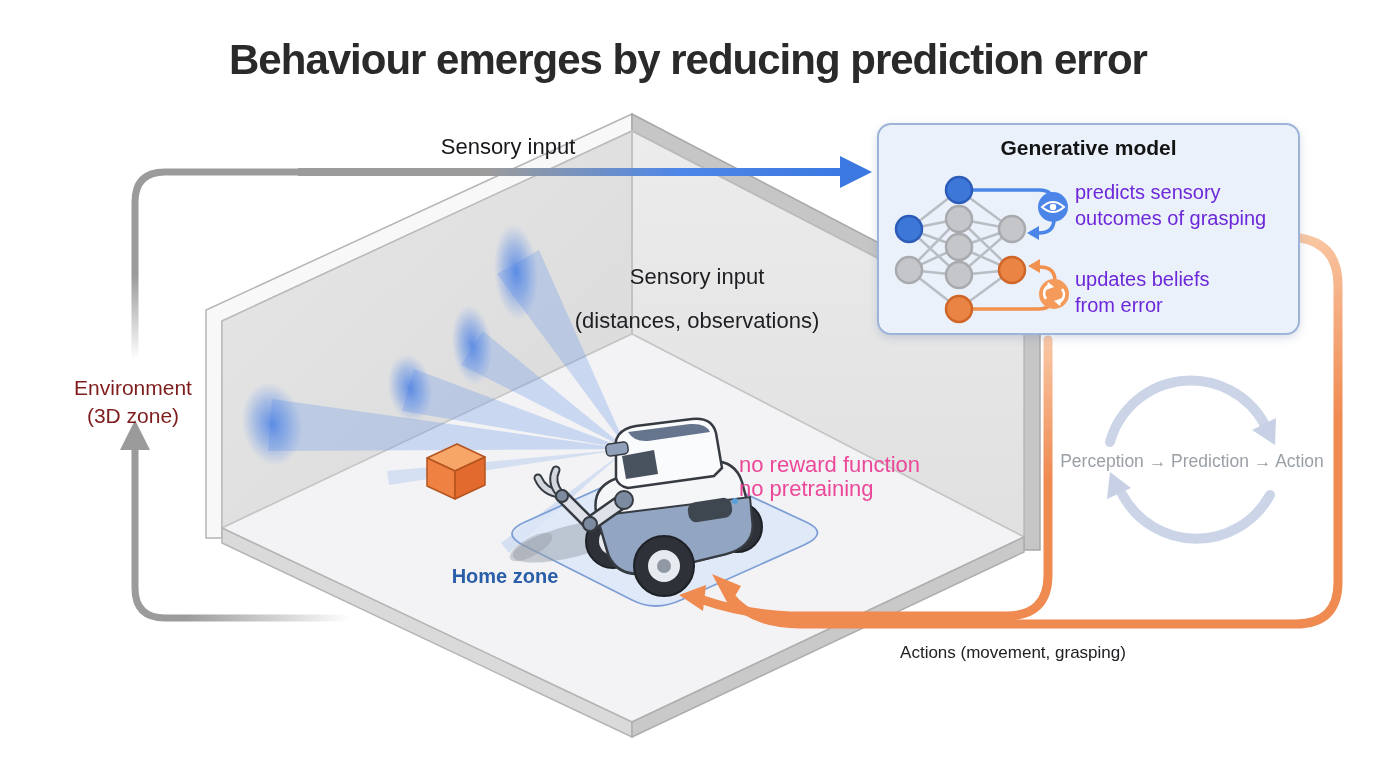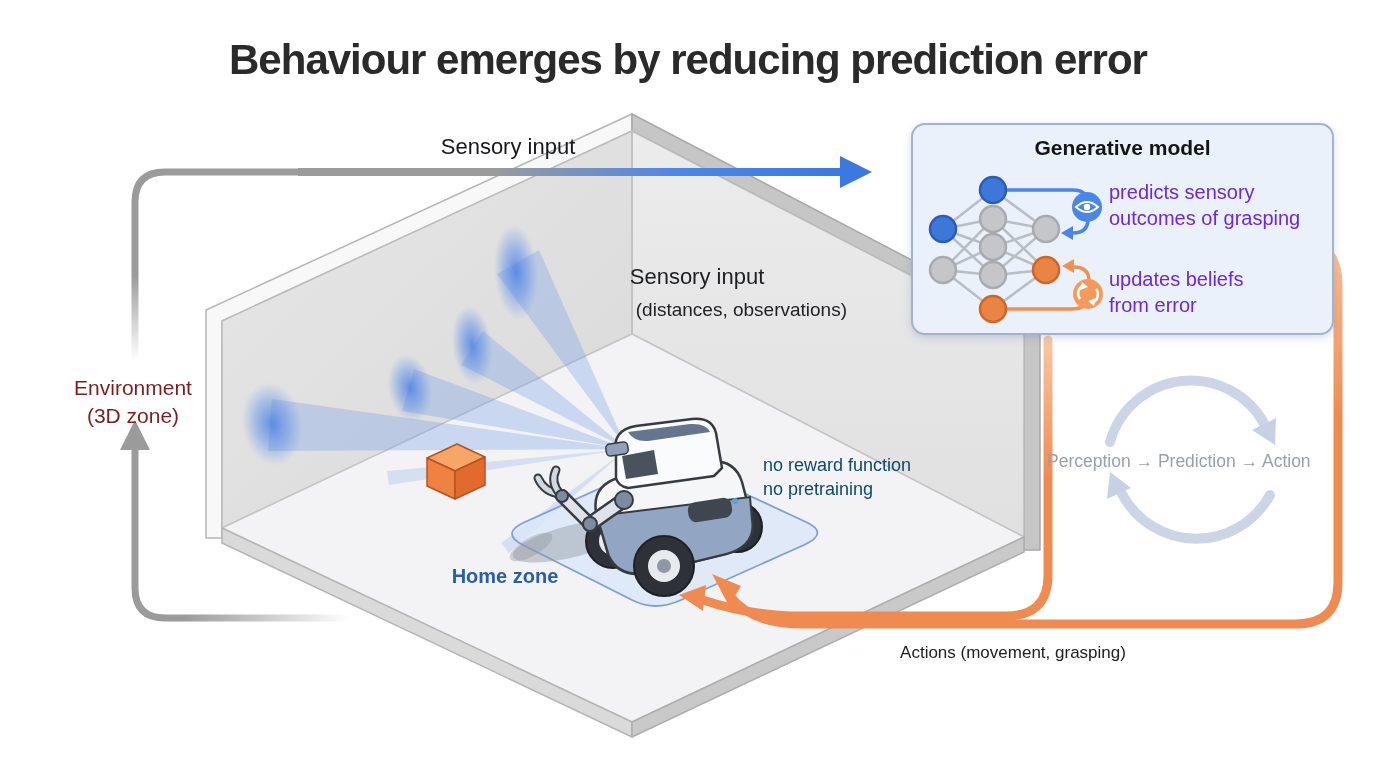--- a/index.html
+++ b/index.html
@@ -5,27 +5,27 @@
   html,body{margin:0;padding:0;background:#ffffff;}
   .canvas{position:relative;width:1376px;height:768px;background:#ffffff;overflow:hidden;
           font-family:"Liberation Sans",sans-serif;color:#1b1b1b;}
   .abs{position:absolute;}
   .page-title{left:0;top:36px;width:1376px;text-align:center;font-size:42px;font-weight:bold;
               letter-spacing:-1px;color:#2a2a2a;}
   .lbl{white-space:nowrap;}
   .sensory-top{left:368px;top:134px;width:280px;text-align:center;font-size:22px;font-weight:500;color:#16181b;}
   .sensory-mid{left:547px;top:264px;width:300px;text-align:center;color:#1d1f22;}
   .sensory-mid .l1{font-size:22px;font-weight:500;}
-  .sensory-mid .l2{font-size:19px;margin-top:9px;text-align:right;}
+  .sensory-mid .l2{font-size:22px;margin-top:18px;}
   .environment{left:18px;top:374px;width:230px;text-align:center;color:#7f1d1d;font-size:21px;line-height:28px;}
   .home-zone{left:405px;top:565px;width:200px;text-align:center;font-size:20px;font-weight:700;color:#2a5ea8;}
-  .constraints{left:739px;top:453px;color:#0c4a6e;font-size:18px;line-height:24px;margin-left:24px;}
-  .cycle-label{left:1047px;top:451px;width:290px;text-align:left;font-size:17.5px;color:#9aa0a6;}
+  .constraints{left:739px;top:453px;color:#ec4899;font-size:22px;line-height:24px;}
+  .cycle-label{left:1047px;top:451px;width:290px;text-align:center;font-size:17.5px;color:#9aa0a6;}
   .actions-label{left:823px;top:643px;width:380px;text-align:center;font-size:17px;font-weight:500;color:#202124;}
-  .gm-box{left:911px;top:123px;width:423px;height:212px;background:#eaf1fb;border:2px solid #9db4d8;
+  .gm-box{left:877px;top:123px;width:423px;height:212px;background:#eaf1fb;border:2px solid #9db4d8;
           border-radius:14px;box-sizing:border-box;box-shadow:0 3px 8px rgba(100,120,160,.25);}
   .gm-title{left:0;top:11px;width:100%;text-align:center;font-size:21px;font-weight:bold;color:#141414;}
   .gm-note{font-size:20px;line-height:26px;color:#6d28d9;}
   .gm-note1{left:196px;top:54px;}
   .gm-note2{left:196px;top:141px;}
   svg{display:block;}
 </style>
 </head>
 <body>
 

